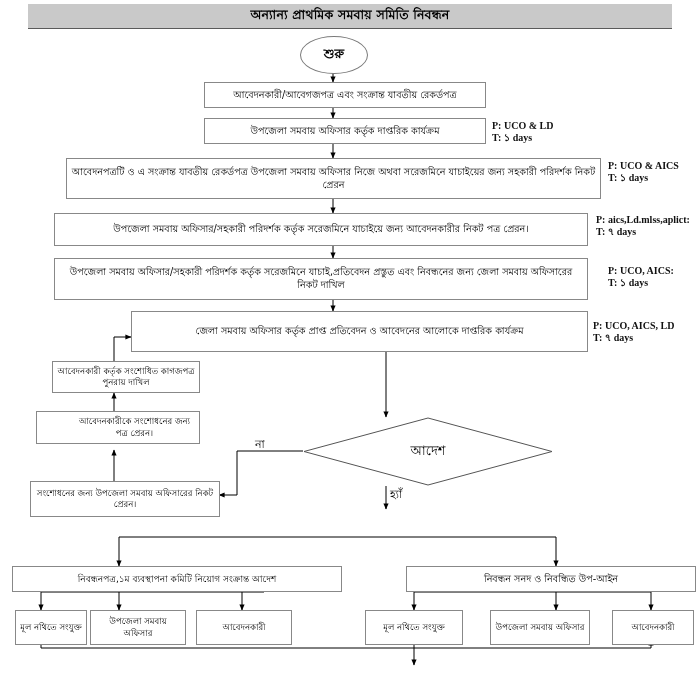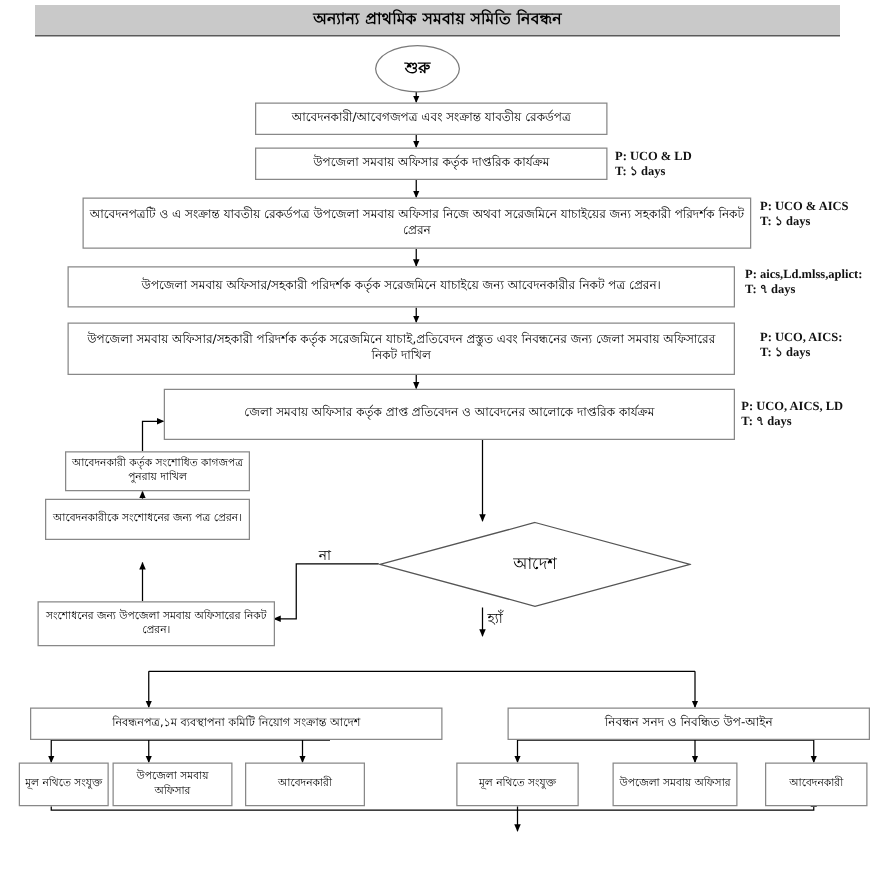--- a/index.html
+++ b/index.html
@@ -212,30 +212,30 @@
     <div class="dlabel">আদেশ</div>
   </div>
 
   <div class="edgelabel" style="left:255px;top:436px;">না</div>
   <div class="edgelabel" style="left:390px;top:486px;">হ্যাঁ</div>
 
   <div class="node f85" style="left:52px;top:361px;width:148px;height:32px;">
     <span>আবেদনকারী কর্তৃক সংশোধিত কাগজপত্র পুনরায় দাখিল</span>
   </div>
 
-  <div class="node f85" style="left:36px;top:399px;width:164px;height:33px;">
+  <div class="node f85" style="left:36px;top:411px;width:164px;height:33px;padding-left:37px;">
     <span>আবেদনকারীকে সংশোধনের জন্য পত্র প্রেরন।</span>
   </div>
 
   <div class="node f85" style="left:30px;top:481px;width:190px;height:36px;align-items:center;">
     <span>সংশোধনের জন্য উপজেলা সমবায় অফিসারের নিকট প্রেরন।</span>
   </div>
 
 
-  <div class="node f9" style="left:24px;top:566px;width:330px;height:26px;text-align:center;">
+  <div class="node f9" style="left:12px;top:566px;width:330px;height:26px;text-align:center;">
     <span>নিবন্ধনপত্র,১ম ব্যবস্থাপনা কমিটি নিয়োগ সংক্রান্ত আদেশ</span>
   </div>
 
   <div class="node f10" style="left:406px;top:566px;width:290px;height:26px;">
     <span>নিবন্ধন সনদ ও নিবন্ধিত উপ-আইন</span>
   </div>
 
   <div class="node f85" style="left:15px;top:610px;width:72px;height:35px;">
     <span>মূল নথিতে সংযুক্ত</span>
   </div>

